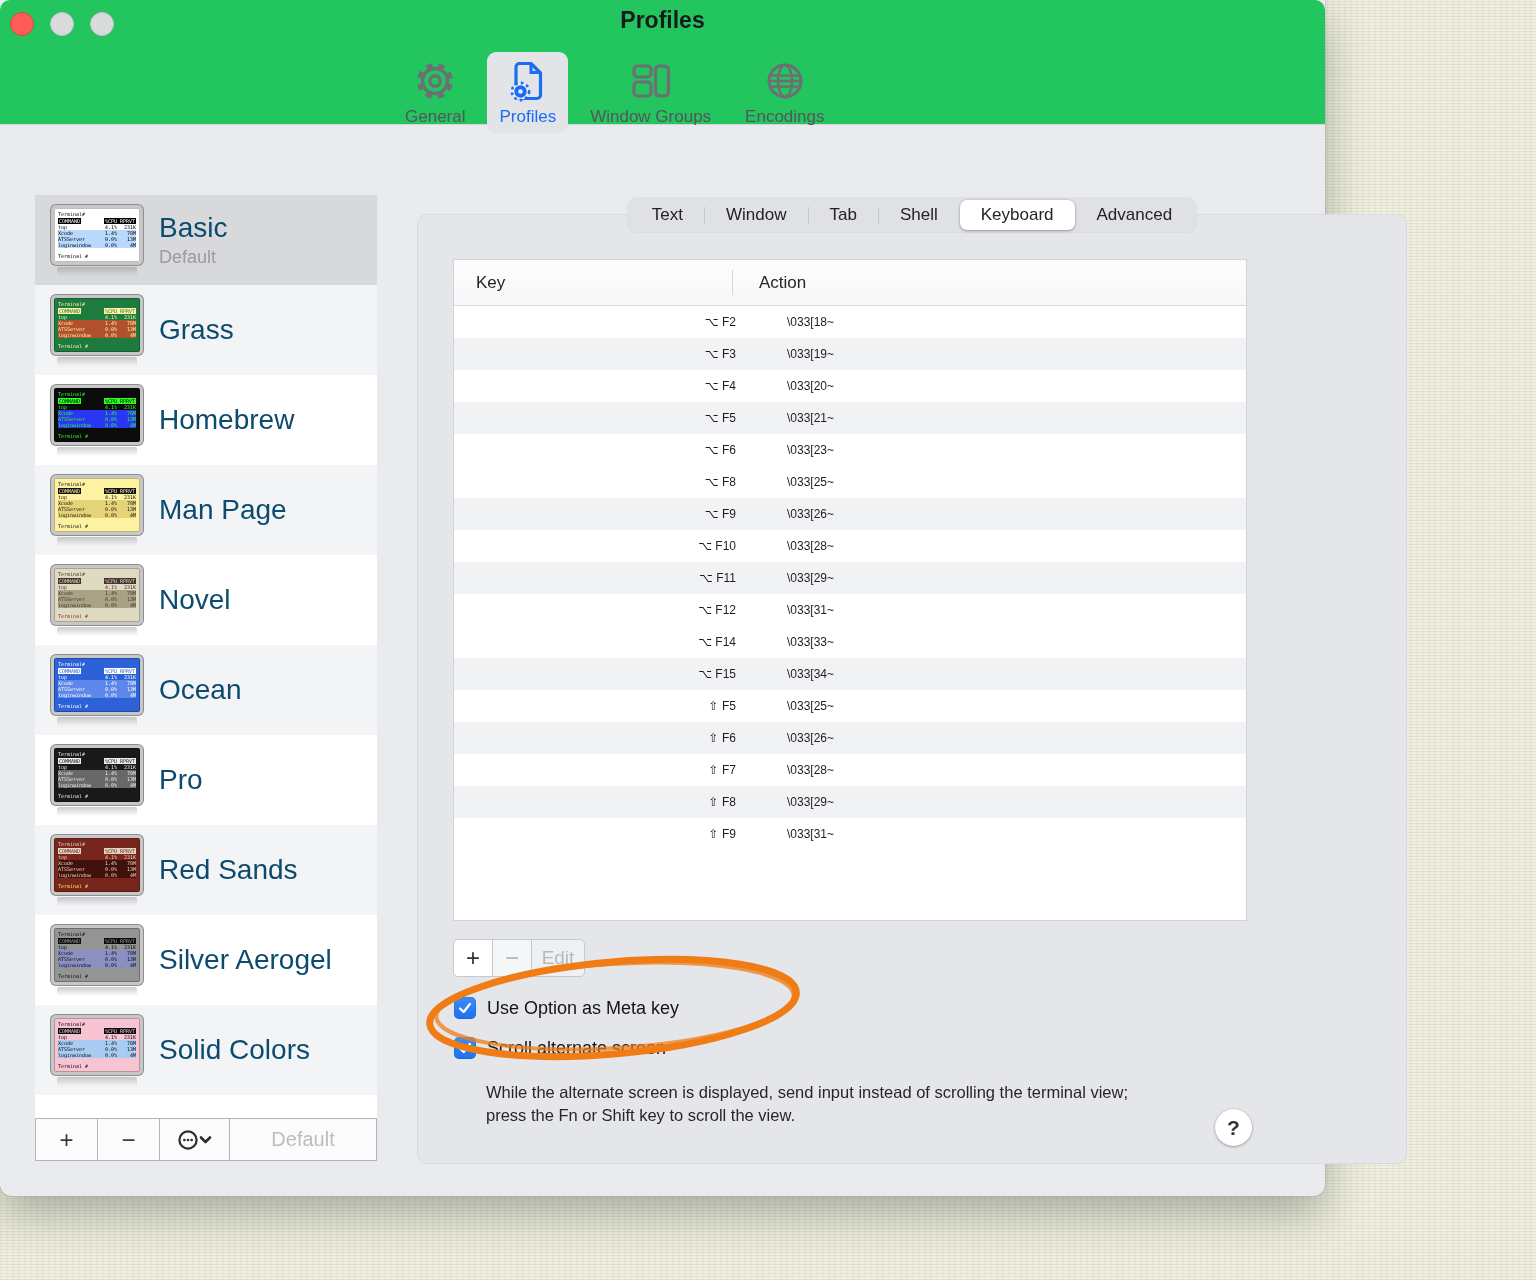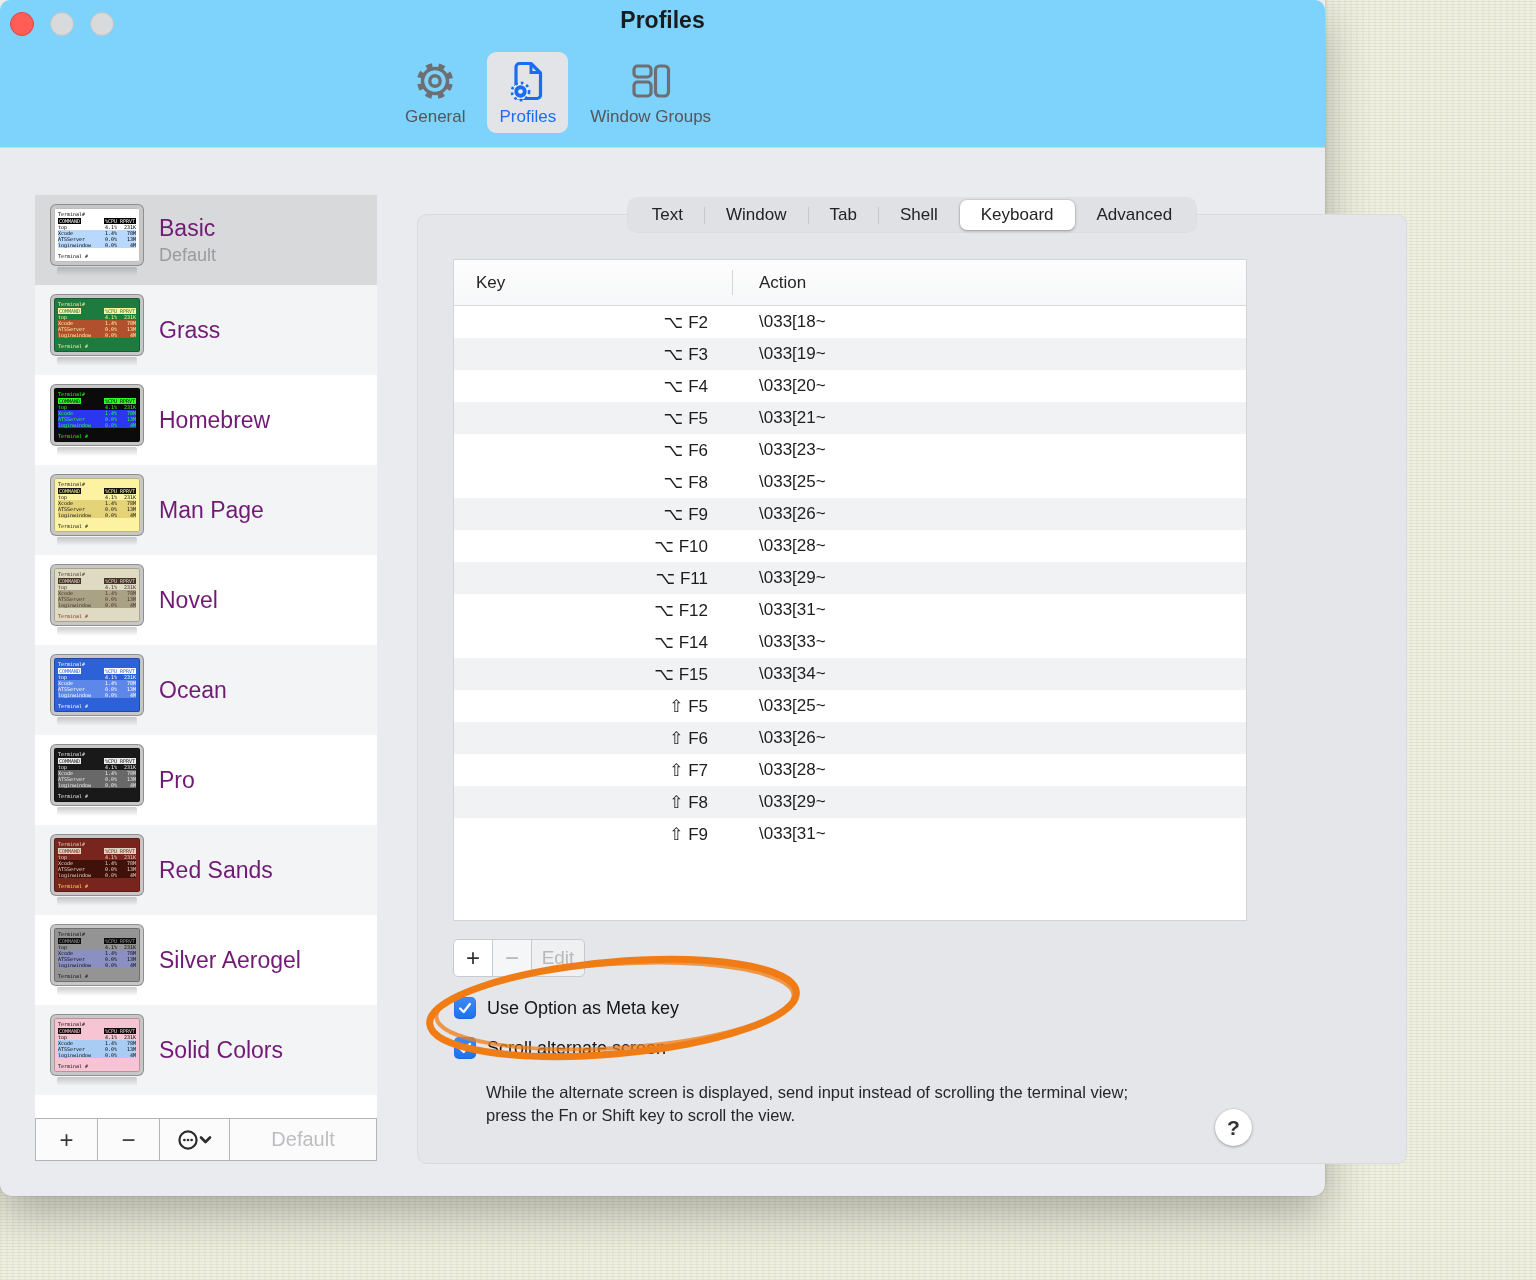--- a/index.html
+++ b/index.html
@@ -13,22 +13,22 @@
       repeating-linear-gradient(90deg, rgba(196,196,158,.14) 0 2px, rgba(255,255,255,0) 2px 6px);
   }
   
   .window {
     position:absolute; left:0; top:0; width:1325px; height:1196px;
     background:#e9ebee; border-radius:0 0 12px 12px;
     box-shadow:0 18px 45px rgba(0,0,0,.28), 0 0 0 1px rgba(0,0,0,.08);
   }
   
   .titlebar {
-    position:absolute; left:0; top:0; right:0; height:148px;
-    background:#7dd3fc; border-bottom:1px solid #d2d4d7; border-radius:10px 10px 0 0;padding-left:20px;
+    position:absolute; left:0; top:0; right:0; height:125px;
+    background:#22c55e; border-bottom:1px solid #d2d4d7; border-radius:10px 10px 0 0;padding-left:20px;
   }
   .traffic { position:absolute; left:10px; top:12px; display:flex; gap:16px; }
   .tl { width:24px; height:24px; border-radius:50%; }
   .tl.red  { background:#ff5d55; border:1px solid #e24640; }
   .tl.gray { background:#d9dadc; border:1px solid #c2c3c6; }
   .win-title { position:absolute; left:0; right:0; top:7px; text-align:center;
     font-size:23px; font-weight:bold; color:#1b1b1d; }
   .toolbar { position:absolute; left:393px; top:52px; display:flex; align-items:flex-start; gap:10px; }
   .tb-item { display:flex; flex-direction:column; align-items:center; gap:4px;
     padding:7px 12px 6px; border-radius:9px; cursor:default; }
@@ -56,21 +56,21 @@
     background:linear-gradient(180deg, rgba(110,110,112,.35), rgba(110,110,112,0)); }
   .t-head { display:flex; justify-content:space-between; margin-top:1px; }
   .t-chip { background:var(--tfg); color:var(--tbg); padding:0 1px; }
   .tline { display:flex; }
   .tline.hl { background:var(--thl); }
   .tline .pn { flex:1; }
   .tline .pc { width:16px; text-align:right; }
   .tline .pm { width:19px; text-align:right; }
   .t-prompt { margin-top:5px; color:var(--tpr); }
   .p-text { margin-left:16px; }
-  .p-name { font-size:23px; color:#701a75; }
+  .p-name { font-size:28px; color:#0c4a6e; }
   .p-badge { font-size:18px; color:#9b9ba0; margin-top:3px; }
   .sidebar-footer { margin-top:auto; height:43px; display:flex;
     border:1px solid #b2b4b7; }
   .sf-btn { background:#fbfbfc; border:none; border-right:1px solid #b2b4b7;
     font-size:24px; color:#363639; display:flex; align-items:center; justify-content:center;
     font-family:inherit; cursor:default; }
   .sf-add, .sf-remove { width:62px; }
   .sf-menu { width:70px; gap:2px; }
   .sf-default { flex:1; border-right:none; font-size:20px; color:#bcbdc0; }
   
@@ -87,21 +87,21 @@
   
   .kb-table { position:absolute; left:35px; top:44px; width:794px; height:662px;
     background:#fff; border:1px solid #d2d4d7; }
   .thead { position:relative; height:46px; display:flex; align-items:center;
     background:linear-gradient(180deg,#fdfdfd,#f6f7f8); border-bottom:1px solid #d7d9dc;
     font-size:17px; color:#252528; }
   .th.key { width:278px; padding-left:22px; }
   .th.action { padding-left:27px; }
   .thead::after { content:""; position:absolute; left:278px; top:10px; bottom:10px;
     width:1px; background:#d4d6d9; }
-  .trow { display:flex; height:32px; align-items:center; font-size:17px; background:#fff; }
+  .trow { display:flex; height:32px; align-items:center; font-size:12px; background:#fff;padding-left:28px; }
   .trow.alt { background:#f1f2f4; }
   .td.key { width:278px; text-align:right; padding-right:24px; }
   .td.action { padding-left:27px; }
   
   .table-actions { position:absolute; left:35px; top:724px; display:flex; }
   .ta-btn { height:38px; border:1px solid #c7c9cc; background:#fff; font-family:inherit;
     font-size:24px; color:#2f2f32; display:flex; align-items:center; justify-content:center;
     cursor:default; }
   .ta-add { width:40px; border-radius:5px 0 0 5px; }
   .ta-remove { width:40px; margin-left:-1px; color:#b3b5b8; background:#f5f6f7; }
@@ -165,20 +165,30 @@
       </div>
       <div class="tb-item">
         <div class="tb-icon">
           <svg width="42" height="42" viewBox="0 0 42 42">
             <rect class="icon-stroke" x="4" y="6" width="17" height="11" rx="3.5" stroke-width="3.2"></rect>
             <rect class="icon-stroke" x="4" y="22" width="17" height="14" rx="3.5" stroke-width="3.2"></rect>
             <rect class="icon-stroke" x="25.5" y="6" width="13" height="30" rx="4" stroke-width="3.2"></rect>
           </svg>
         </div>
         <div class="tb-label">Window Groups</div>
+      </div>
+      <div class="tb-item">
+        <div class="tb-icon">
+          <svg width="42" height="42" viewBox="0 0 42 42">
+            <circle class="icon-stroke" cx="21" cy="21" r="16" stroke-width="3"></circle>
+            <ellipse class="icon-stroke" cx="21" cy="21" rx="7" ry="16" stroke-width="2.6"></ellipse>
+            <path class="icon-stroke" stroke-width="2.6" d="M5.5 15.5 h31 M5 21 h32 M5.5 26.5 h31"></path>
+          </svg>
+        </div>
+        <div class="tb-label">Encodings</div>
       </div>
     </div>
   </div>
 
   <aside class="sidebar">
     <div class="profile-list" id="profile-list">
         <div class="p-row selected" style="--tbg: #ffffff; --tfg: #000000; --thl: #b8d9fd; --tpr: #000000;">
     <div class="thumb-wrap">
       <div class="thumb">
         <div>Terminal#</div>

